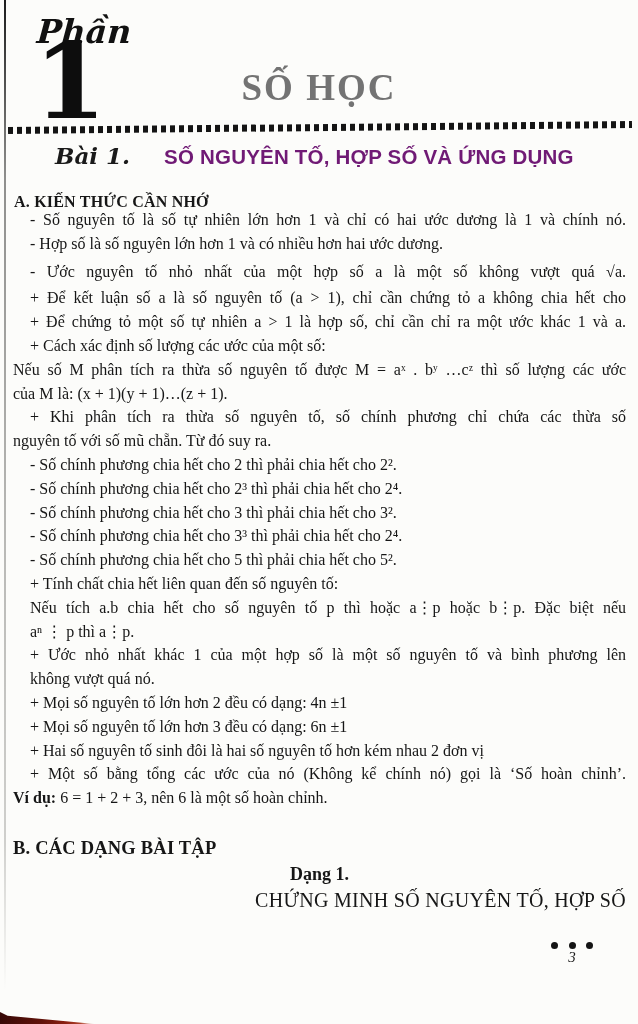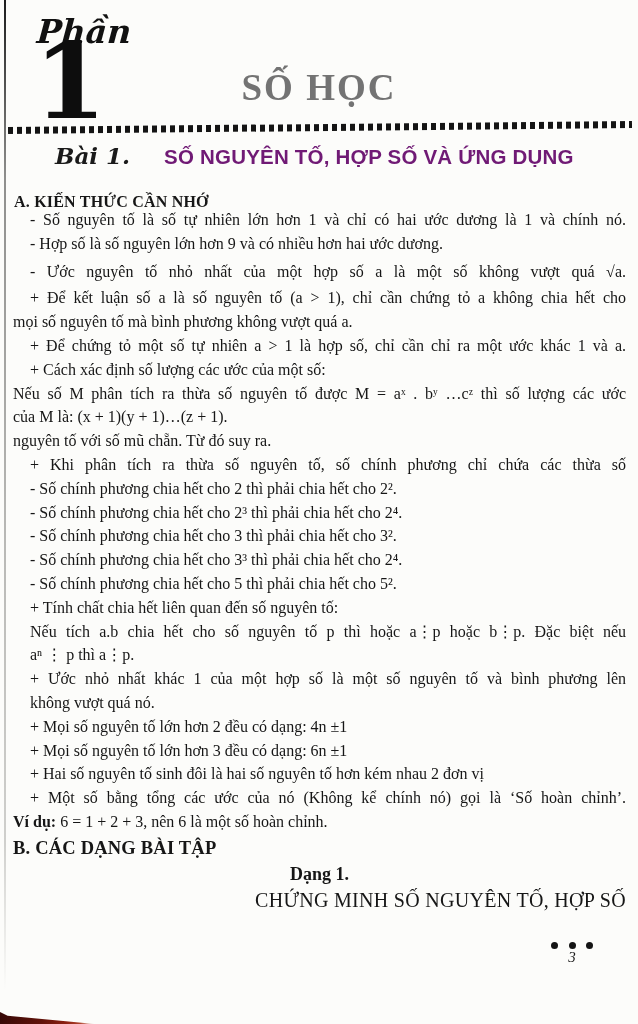--- a/index.html
+++ b/index.html
@@ -118,30 +118,29 @@
 
   <div class="lesson-row">
     <span class="lesson-label">Bài 1.</span>
     <span class="lesson-title">SỐ NGUYÊN TỐ, HỢP SỐ VÀ ỨNG DỤNG</span>
   </div>
 
   <div class="section-a-heading">A. KIẾN THỨC CẦN NHỚ</div>
 
   <div class="knowledge">
       <div class="bline ind just">- Số nguyên tố là số tự nhiên lớn hơn 1 và chỉ có hai ước dương là 1 và chính nó.</div>
-      <div class="bline ind">- Hợp số là số nguyên lớn hơn 9 và có nhiều hơn hai ước dương.</div>
+      <div class="bline ind">- Hợp số là số nguyên lớn hơn 1 và có nhiều hơn hai ước dương.</div>
       <div class="bline ind just tall">- Ước nguyên tố nhỏ nhất của một hợp số a là một số không vượt quá √a.</div>
       <div class="bline ind just">+ Để kết luận số a là số nguyên tố (a &gt; 1), chỉ cần chứng tỏ a không chia hết cho</div>
-      <div class="bline">mọi số nguyên tố mà bình phương không vượt quá a.</div>
       <div class="bline ind just">+ Để chứng tỏ một số tự nhiên a &gt; 1 là hợp số, chỉ cần chỉ ra một ước khác 1 và a.</div>
       <div class="bline ind">+ Cách xác định số lượng các ước của một số:</div>
       <div class="bline just">Nếu số M phân tích ra thừa số nguyên tố được M = aˣ . bʸ …cᶻ thì số lượng các ước</div>
       <div class="bline">của M là: (x + 1)(y + 1)…(z + 1).</div>
+      <div class="bline ind just">+ Khi phân tích ra thừa số nguyên tố, số chính phương chỉ chứa các thừa số</div>
       <div class="bline">nguyên tố với số mũ chẵn. Từ đó suy ra.</div>
-      <div class="bline ind just">+ Khi phân tích ra thừa số nguyên tố, số chính phương chỉ chứa các thừa số</div>
       <div class="bline ind">- Số chính phương chia hết cho 2 thì phải chia hết cho 2².</div>
       <div class="bline ind">- Số chính phương chia hết cho 2³ thì phải chia hết cho 2⁴.</div>
       <div class="bline ind">- Số chính phương chia hết cho 3 thì phải chia hết cho 3².</div>
       <div class="bline ind">- Số chính phương chia hết cho 3³ thì phải chia hết cho 2⁴.</div>
       <div class="bline ind">- Số chính phương chia hết cho 5 thì phải chia hết cho 5².</div>
       <div class="bline ind">+ Tính chất chia hết liên quan đến số nguyên tố:</div>
       <div class="bline ind just">Nếu tích a.b chia hết cho số nguyên tố p thì hoặc a⋮p hoặc b⋮p. Đặc biệt nếu</div>
       <div class="bline ind">aⁿ ⋮ p thì a⋮p.</div>
       <div class="bline ind just">+ Ước nhỏ nhất khác 1 của một hợp số là một số nguyên tố và bình phương lên</div>
       <div class="bline ind">không vượt quá nó.</div>

